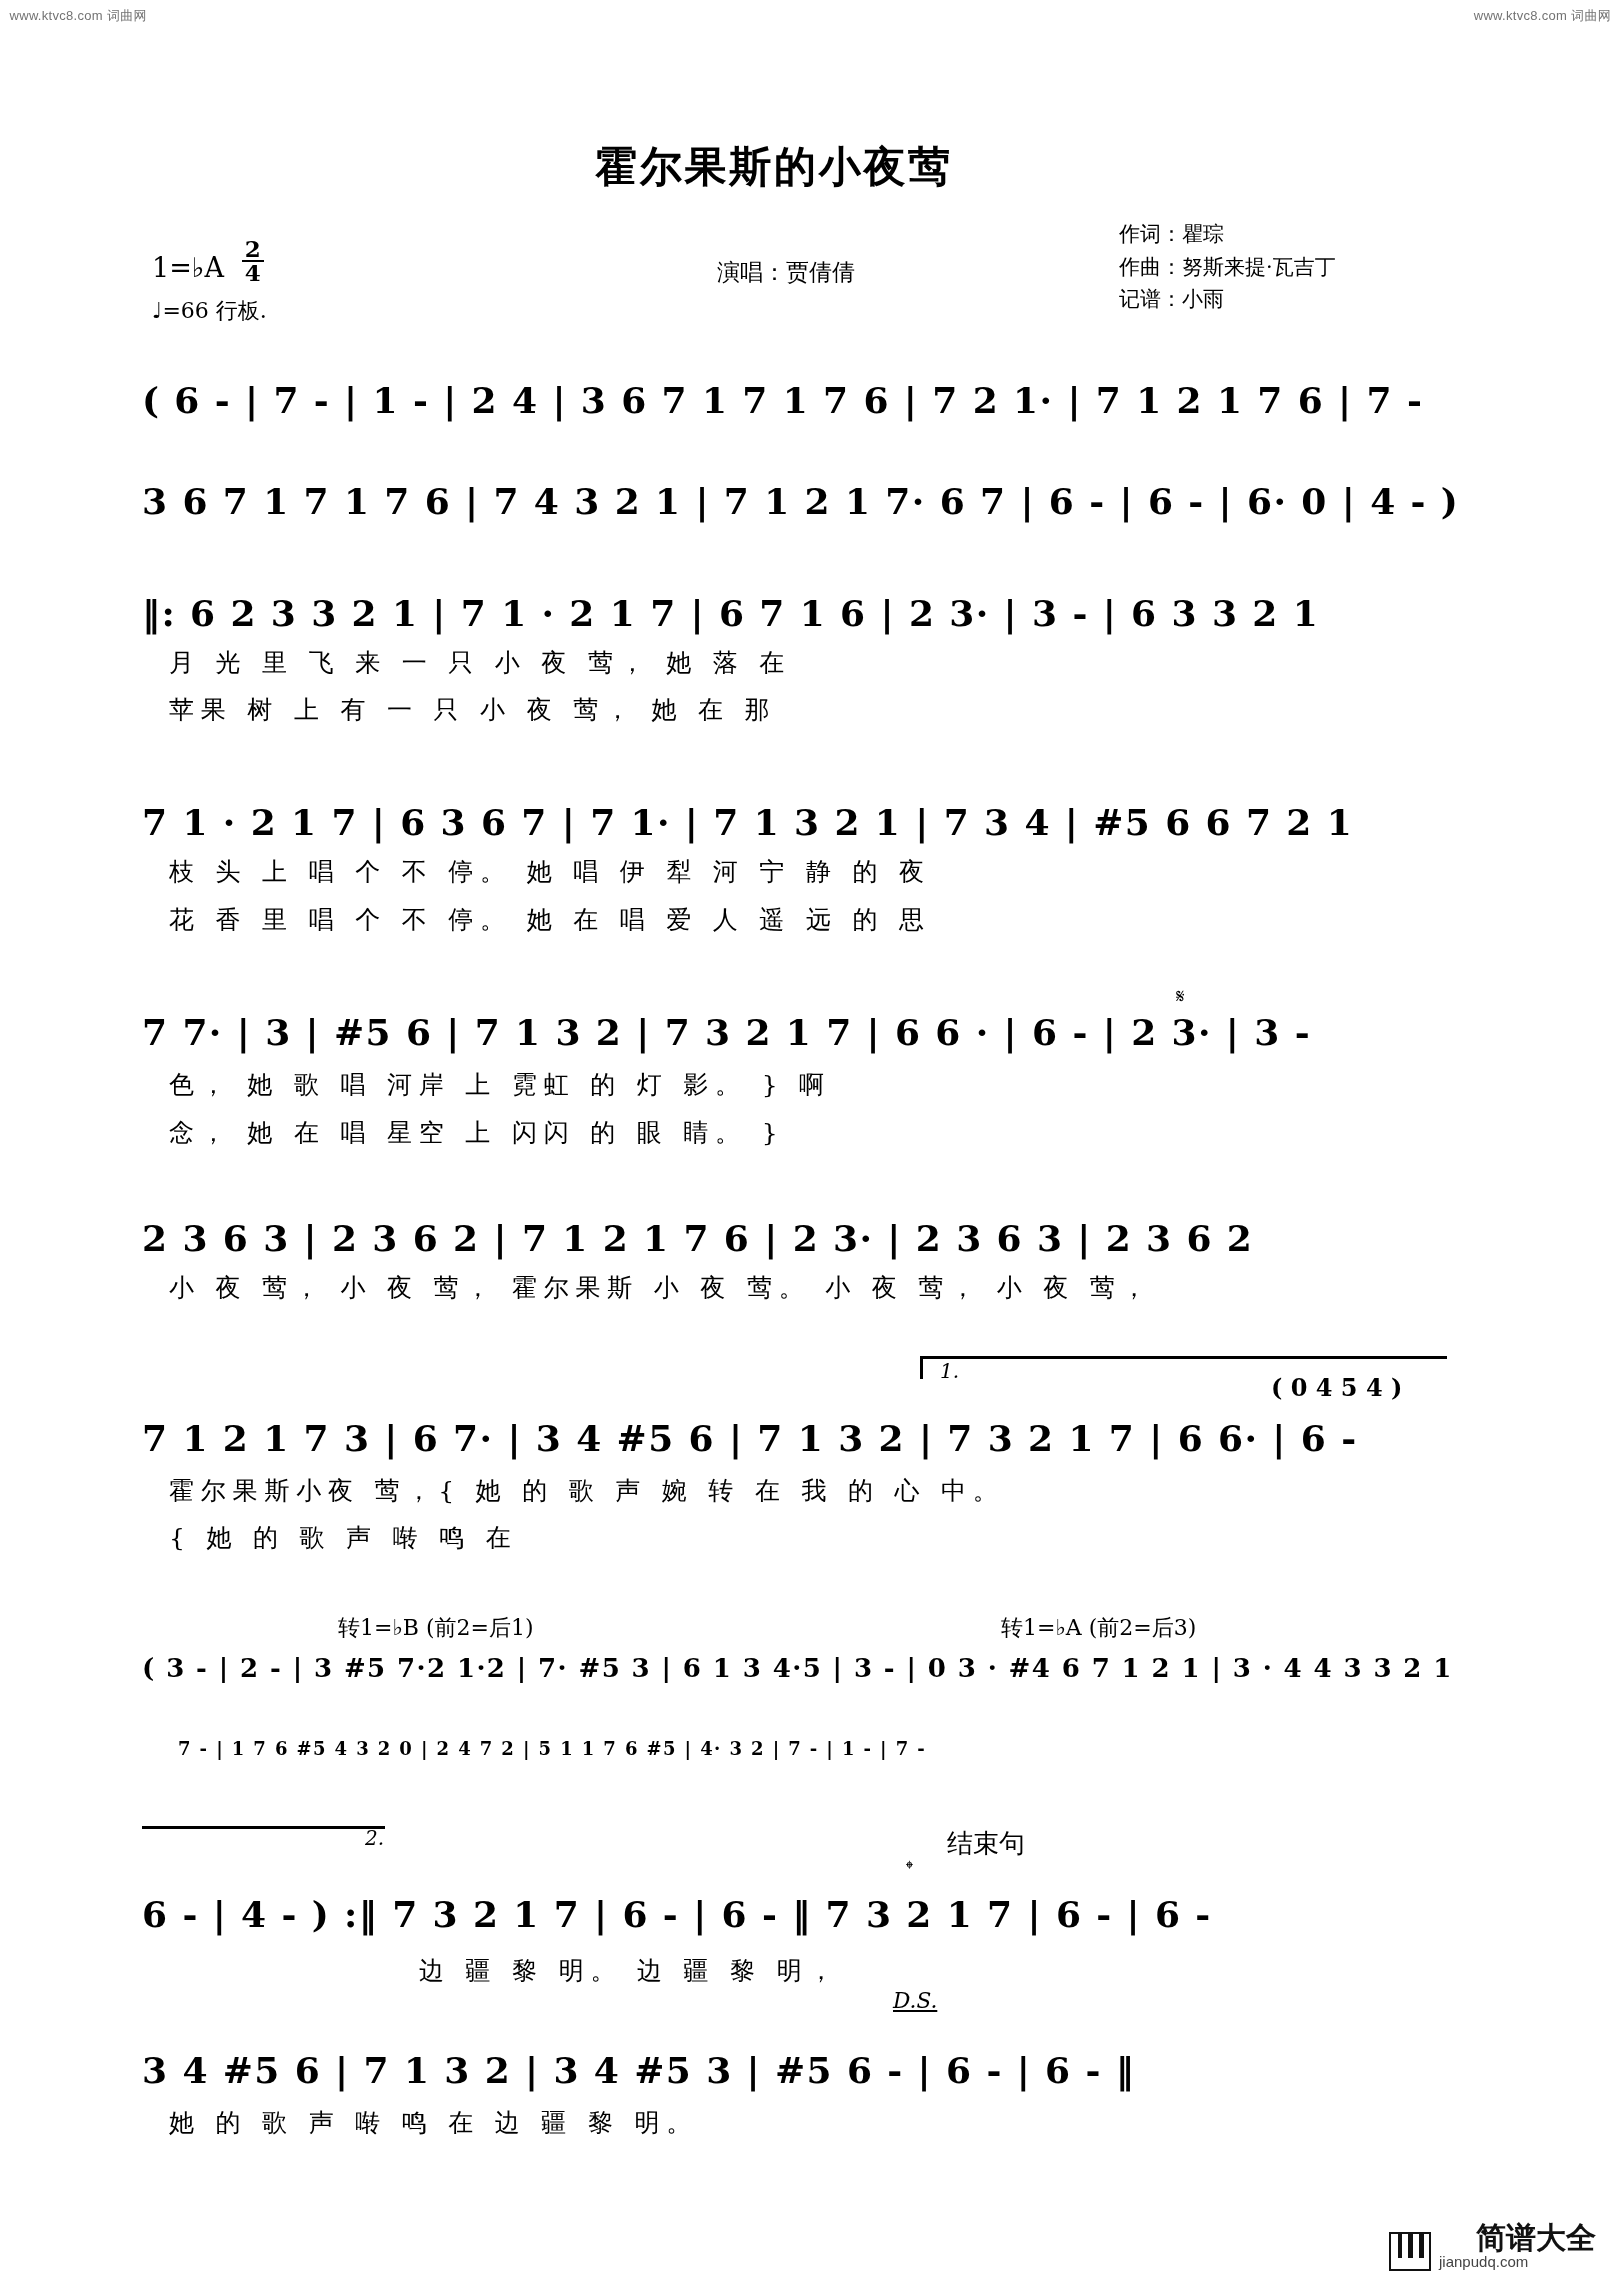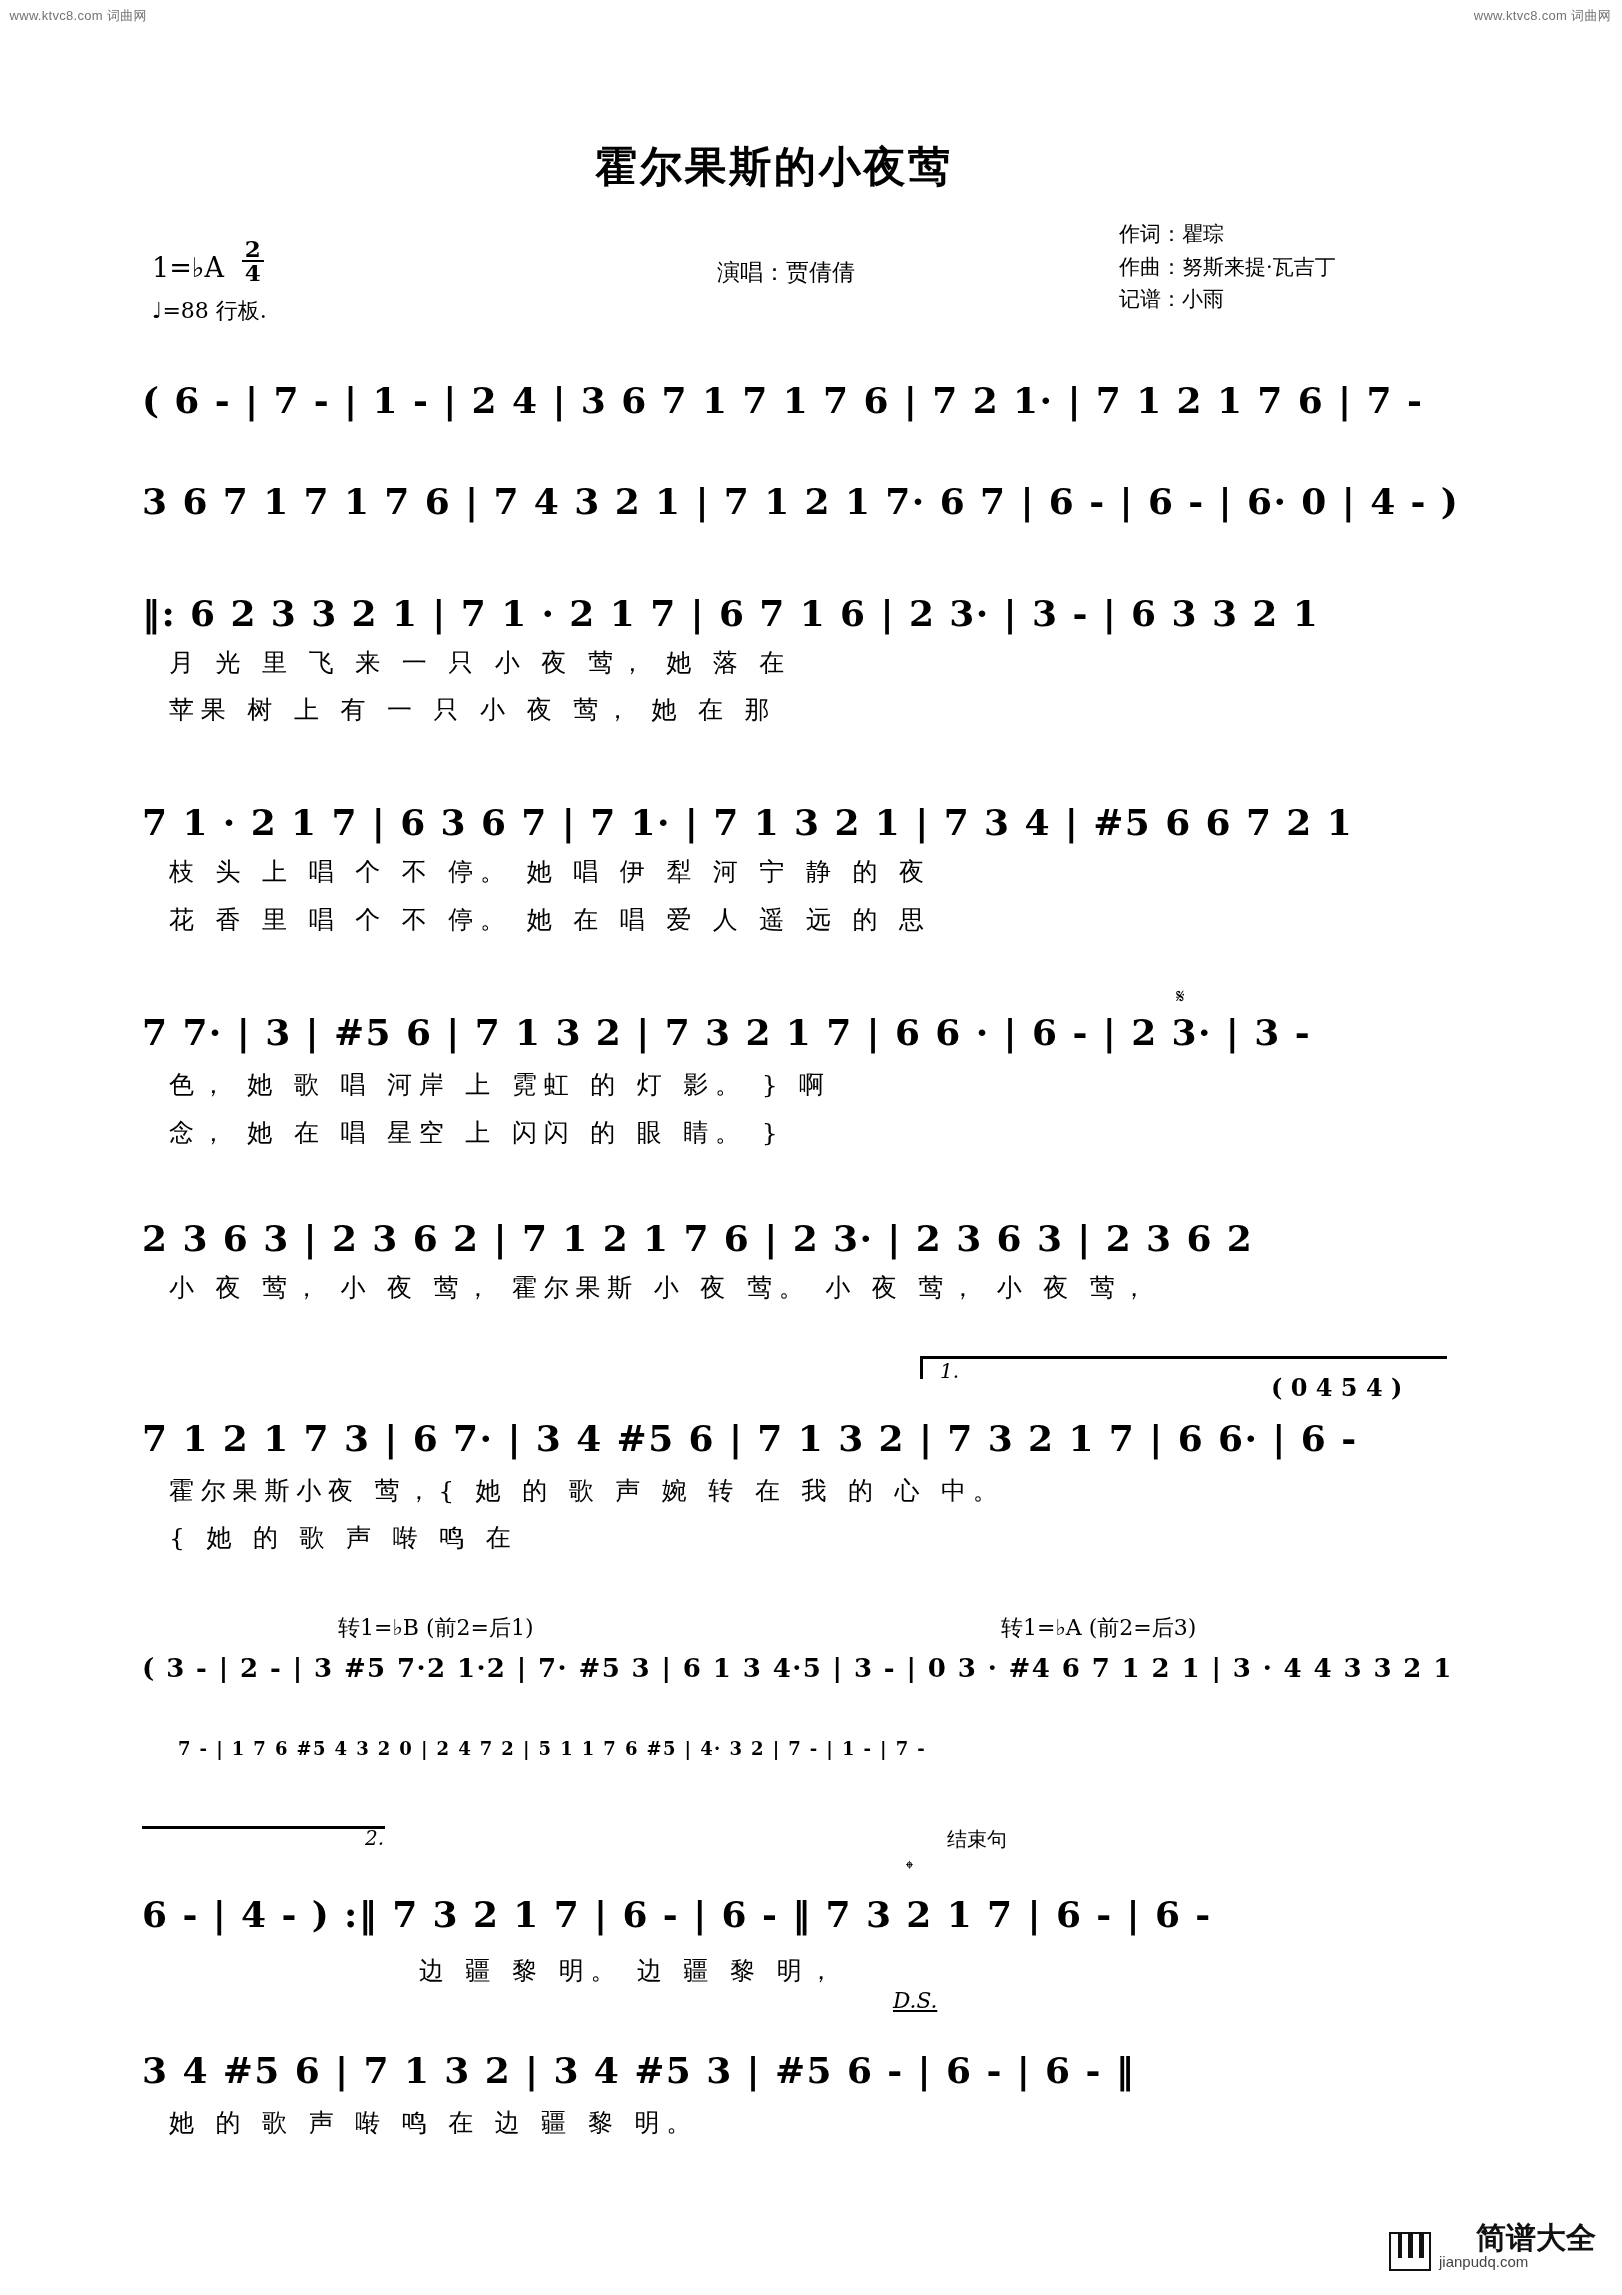--- a/index.html
+++ b/index.html
@@ -166,21 +166,21 @@
 <div class="title">霍尔果斯的小夜莺</div>
 
 <div class="keysig">
   <span>1=♭A</span>
   <span class="frac">
     <span class="num">2</span>
     <span class="den">4</span>
   </span>
 </div>
 
-<div class="tempo">♩=88 行板.</div>
+<div class="tempo">♩=66 行板.</div>
 
 <div class="singer">演唱：贾倩倩</div>
 
 <div class="credits">
   <div>作词：瞿琮</div>
   <div>作曲：努斯来提·瓦吉丁</div>
   <div>记谱：小雨</div>
 </div>
 
 <div class="notes" style="top:379px;">( 6  -  | 7  -  | 1  -  | 2   4 | 3 6 7  1 7 1 7 6 | 7  2 1· | 7 1 2 1  7 6 | 7  -</div>
@@ -213,21 +213,21 @@
 <div class="lyric" style="top:1521px;">                      { 她 的 歌 声   啭 鸣  在</div>
 
 <div class="smalltext" style="left:338px; top:1613px; font-size:22px;">转1=♭B (前2=后1)</div>
 <div class="smalltext" style="left:1001px; top:1613px; font-size:22px;">转1=♭A (前2=后3)</div>
 
 <div class="notes" style="top:1653px; font-size:26px;">( 3  -  | 2  -  | 3  #5  7·2 1·2 | 7·  #5 3 | 6 1 3 4·5 | 3  - | 0 3 · #4 6  7 1 2 1 | 3 · 4   4 3 3 2 1</div>
 <div class="notes" style="top:1738px; font-size:18px;margin-left:36px;">7  -  | 1 7 6 #5   4 3 2 0 | 2  4   7  2 | 5  1  1 7 6 #5 | 4·   3 2 | 7  - | 1  - | 7  -</div>
 
 <div class="rule" style="left:142px; top:1826px; width:243px; height:2.7px;"></div>
 <div class="smalltext" style="left:365px; top:1826px; font-style:italic; font-size:20px;">2.</div>
-<div class="smalltext" style="left:947px; top:1826px; font-size:20px;">结束句</div>
+<div class="smalltext" style="left:947px; top:1826px; font-size:26px;">结束句</div>
 <div class="smalltext" style="left:906px; top:1856px; font-size:20px;">𝄌</div>
 <div class="smalltext" style="left:893px; top:1988px; font-size:21.6px; font-style:italic;text-decoration:underline;">D.S.</div>
 
 <div class="notes" style="top:1893px;">6  -  | 4  -  ) :‖ 7 3 2  1 7 | 6  - | 6  - ‖ 7 3 2  1 7 | 6  - | 6  -</div>
 <div class="lyric" style="top:1954px; left:419px;">边 疆  黎   明。                  边 疆  黎   明，</div>
 
 <div class="notes" style="top:2049px;">3 4  #5 6 | 7 1 3  2 | 3 4  #5 3 | #5 6  - | 6  - | 6  - ‖</div>
 <div class="lyric" style="top:2106px;">她 的 歌 声   啭 鸣  在   边 疆 黎      明。</div>
 
 <div class="footer-logo">

